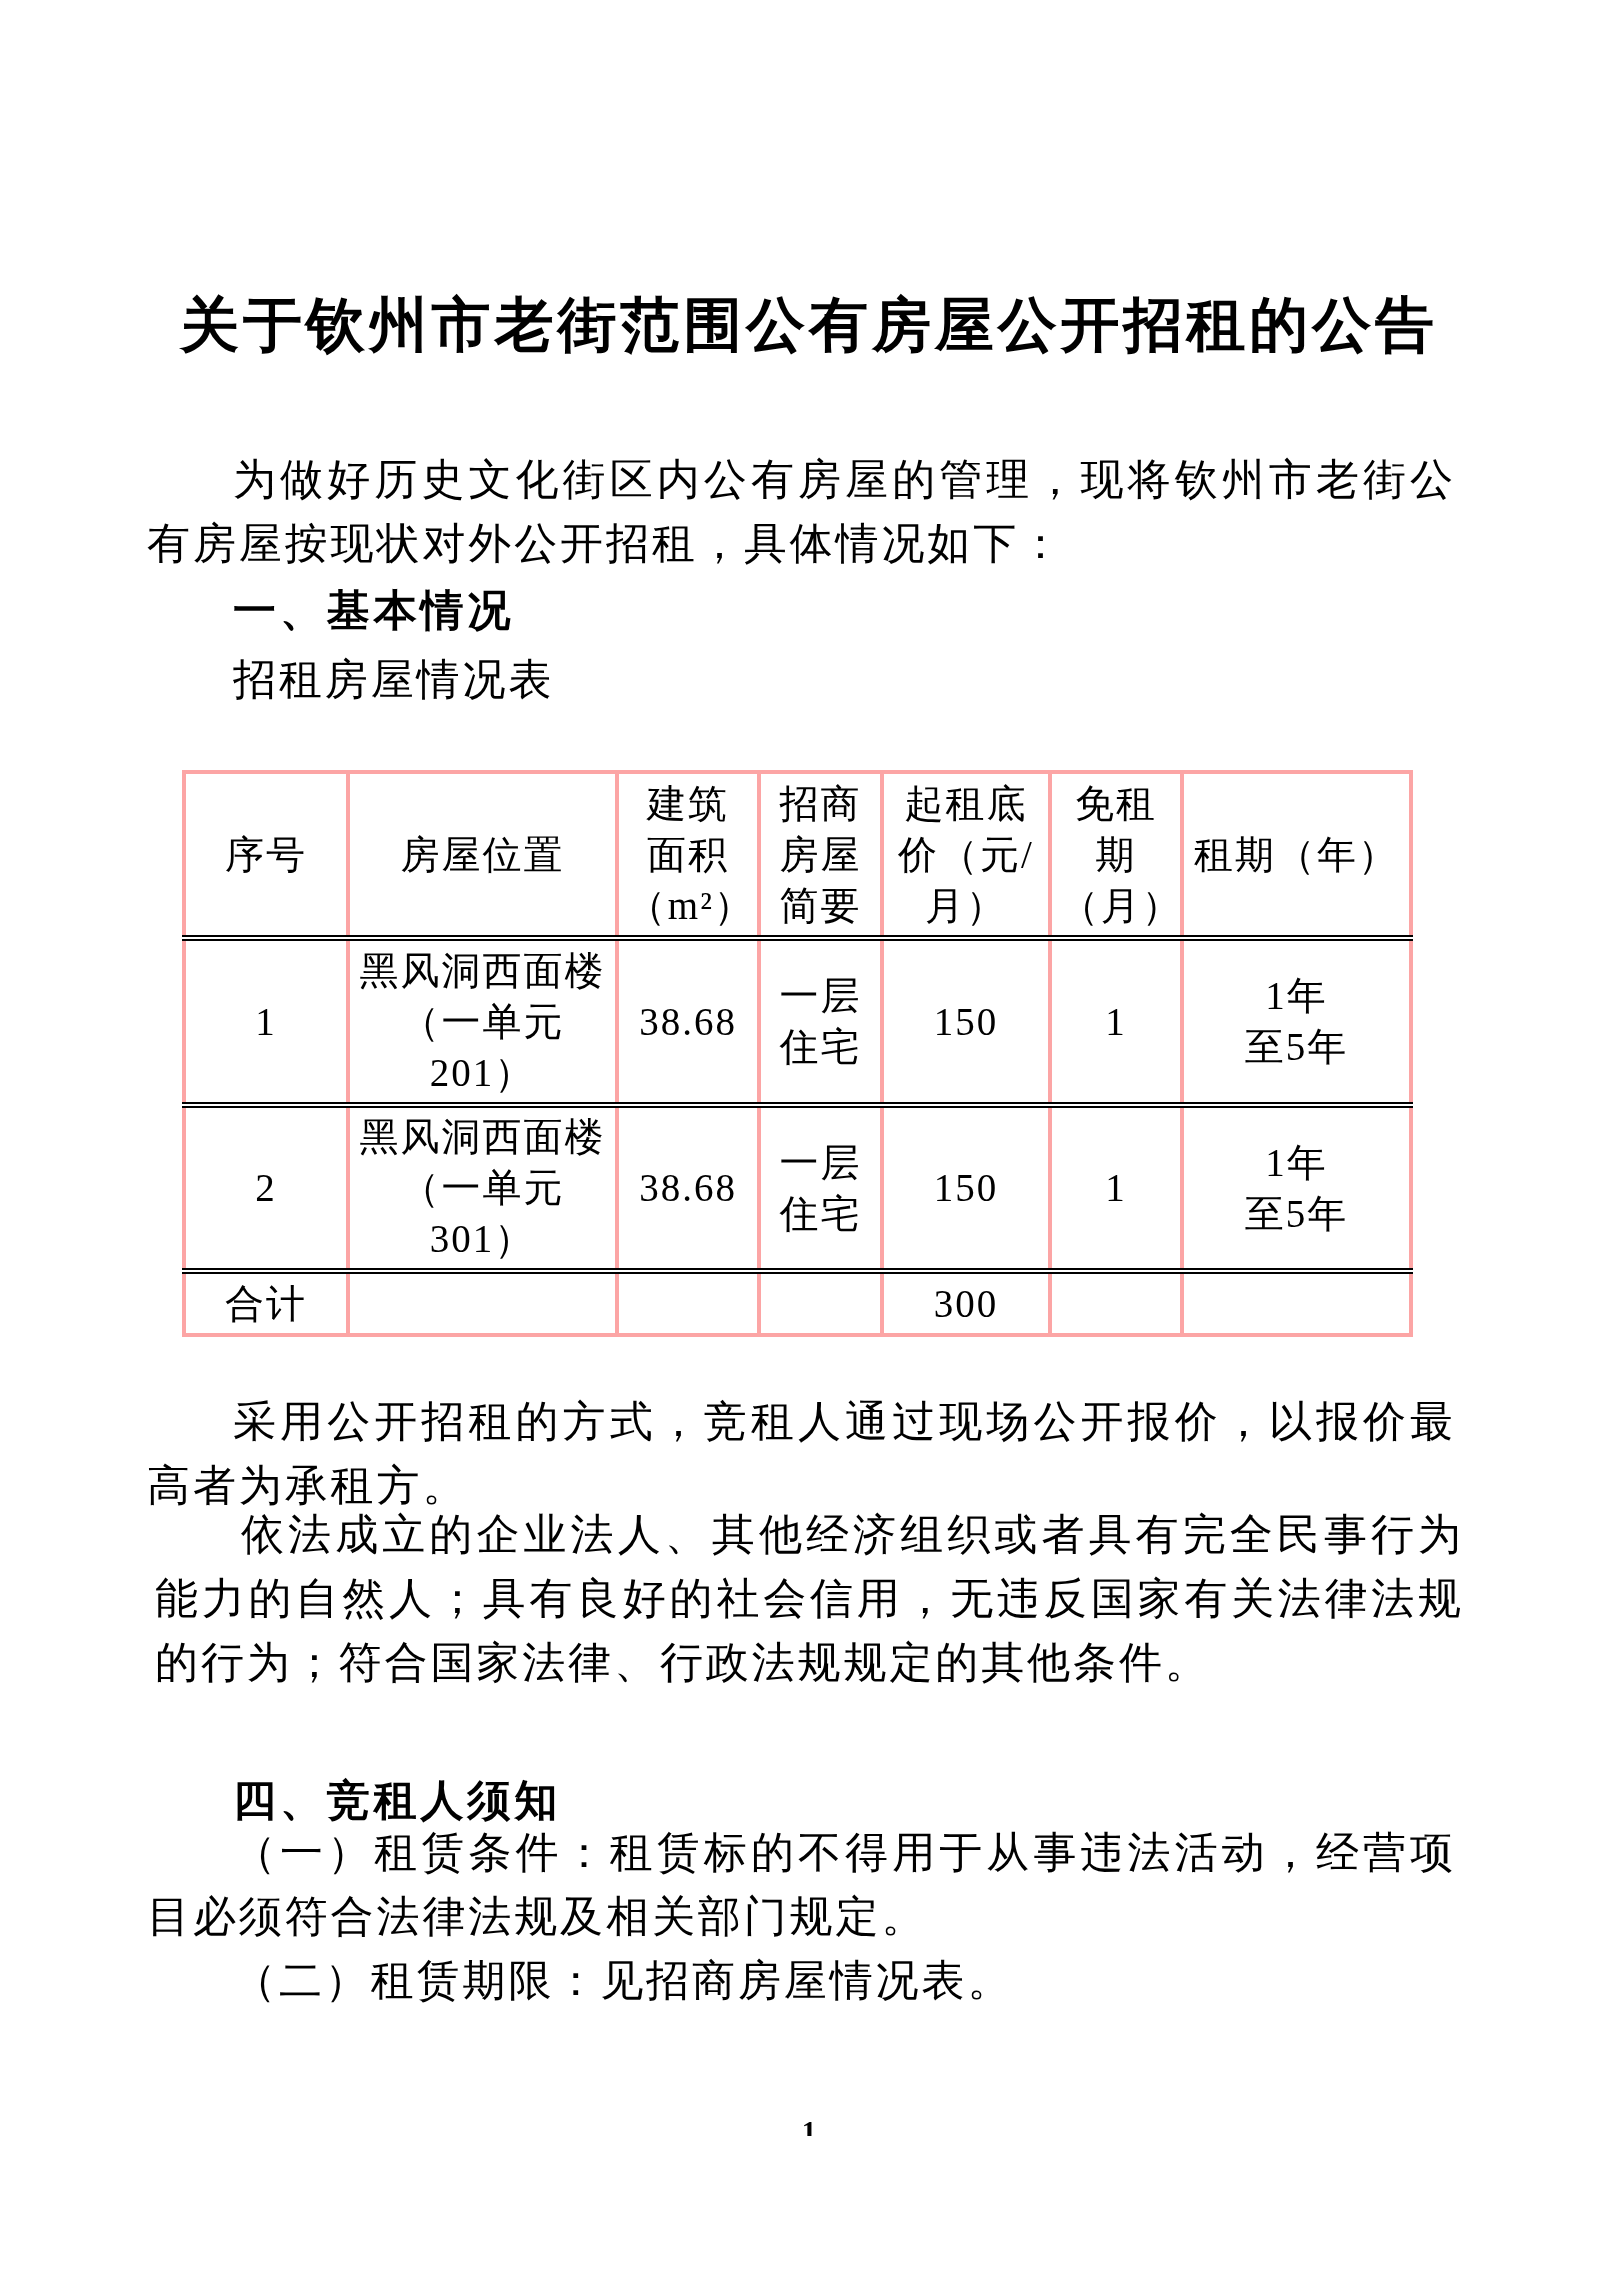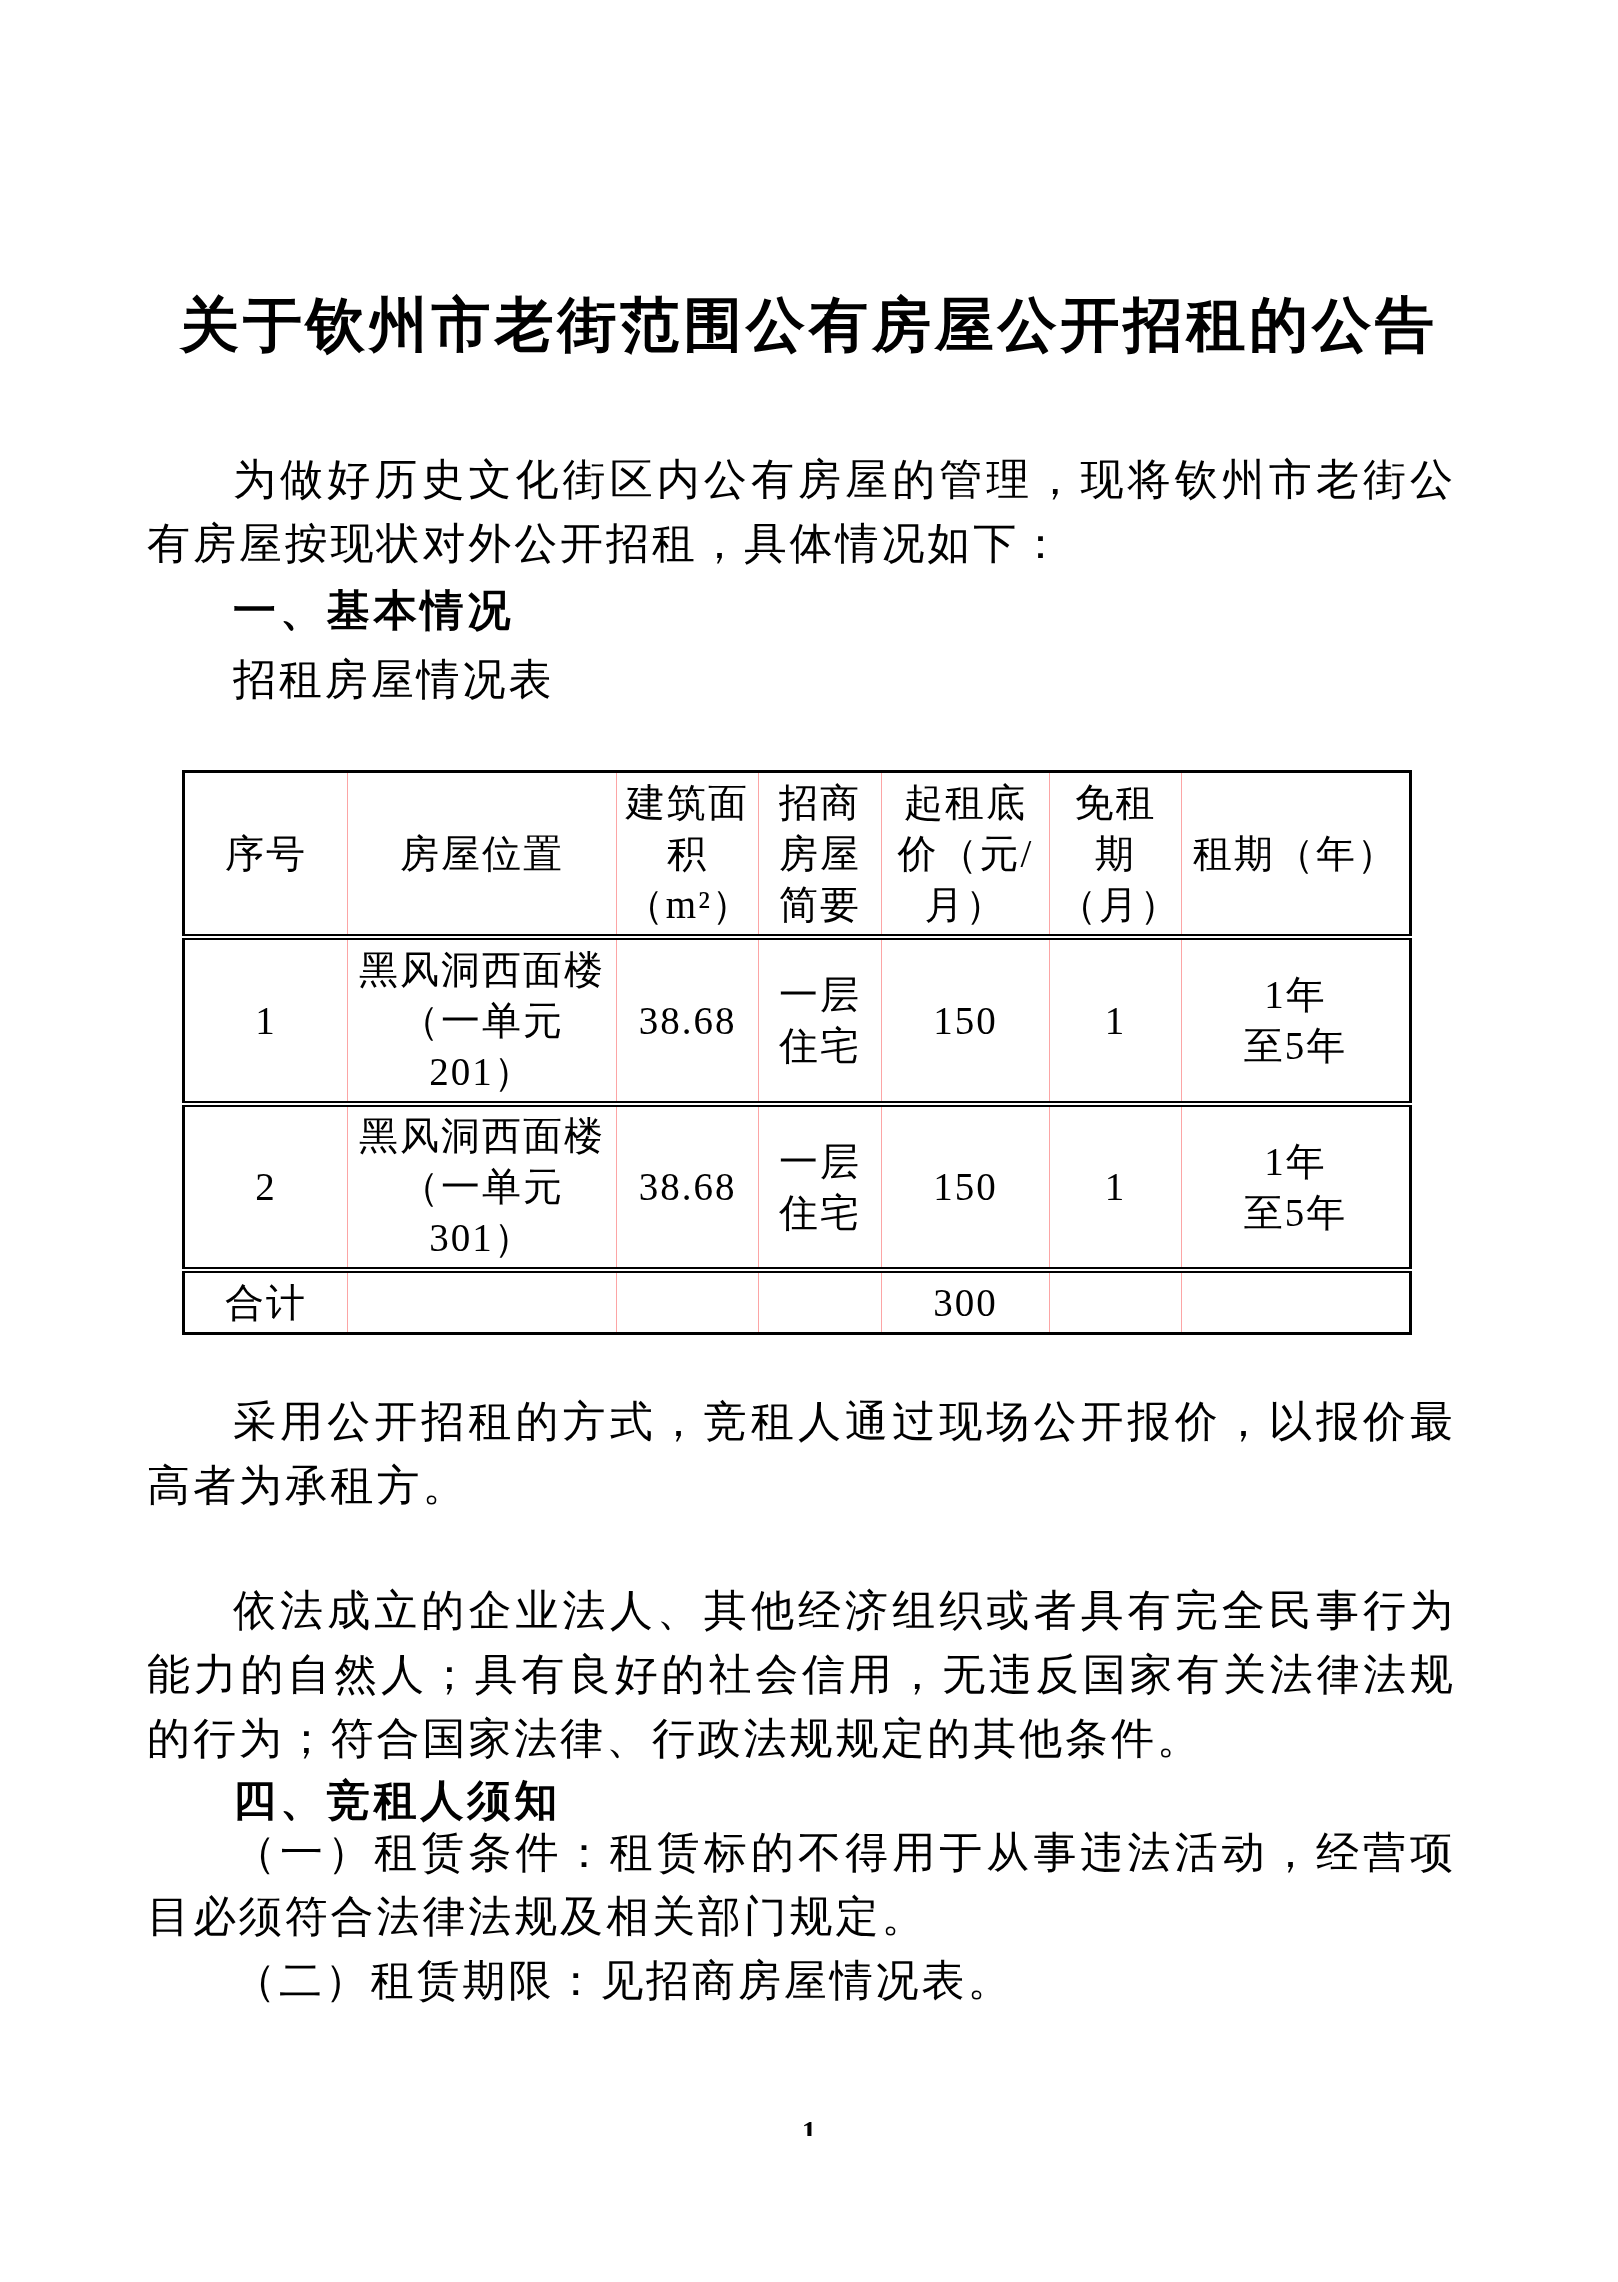--- a/index.html
+++ b/index.html
@@ -57,21 +57,21 @@
     top: 770px;
     left: 182px;
     width: 1227px;
     border-collapse: collapse;
     table-layout: fixed;
     border: 3.9px solid #000;
     font-size: 39px;
     letter-spacing: 2px;
   }
   table.rent-table th, table.rent-table td {
-    border: 1px solid #fca5a5;
+    border: 4px solid #fca5a5;
     text-align: center;
     vertical-align: middle;
     padding: 3.9px 7.8px;
     font-weight: normal;
     line-height: 51px;
     white-space: pre-line;
     overflow: hidden;
   }
   table.rent-table tr.sep td { border-top: 6.9px double #000; }
   tr.header-row { height: 147px; }
@@ -147,21 +147,21 @@
         <td></td>
         <td>300</td>
         <td></td>
         <td></td>
       </tr>
     </tbody>
   </table>
 
   <div class="body-text indent" style="top: 1390px;">采用公开招租的方式，竞租人通过现场公开报价，以报价最高者为承租方。</div>
 
-  <div class="body-text indent" style="top: 1579px;">依法成立的企业法人、其他经济组织或者具有完全民事行为能力的自然人；具有良好的社会信用，无违反国家有关法律法规的行为；符合国家法律、行政法规规定的其他条件。</div>
+  <div class="body-text indent" style="top: 1503px; margin-left: 8px;">依法成立的企业法人、其他经济组织或者具有完全民事行为能力的自然人；具有良好的社会信用，无违反国家有关法律法规的行为；符合国家法律、行政法规规定的其他条件。</div>
 
   <div class="sec-heading" style="top: 1772px;">四、竞租人须知</div>
   <div class="body-text indent" style="top: 1821px;">（一）租赁条件：租赁标的不得用于从事违法活动，经营项目必须符合法律法规及相关部门规定。</div>
   <div class="body-text indent" style="top: 1949px;">（二）租赁期限：见招商房屋情况表。</div>
 
   <div class="page-number">1</div>
 
 </div>
 
 

